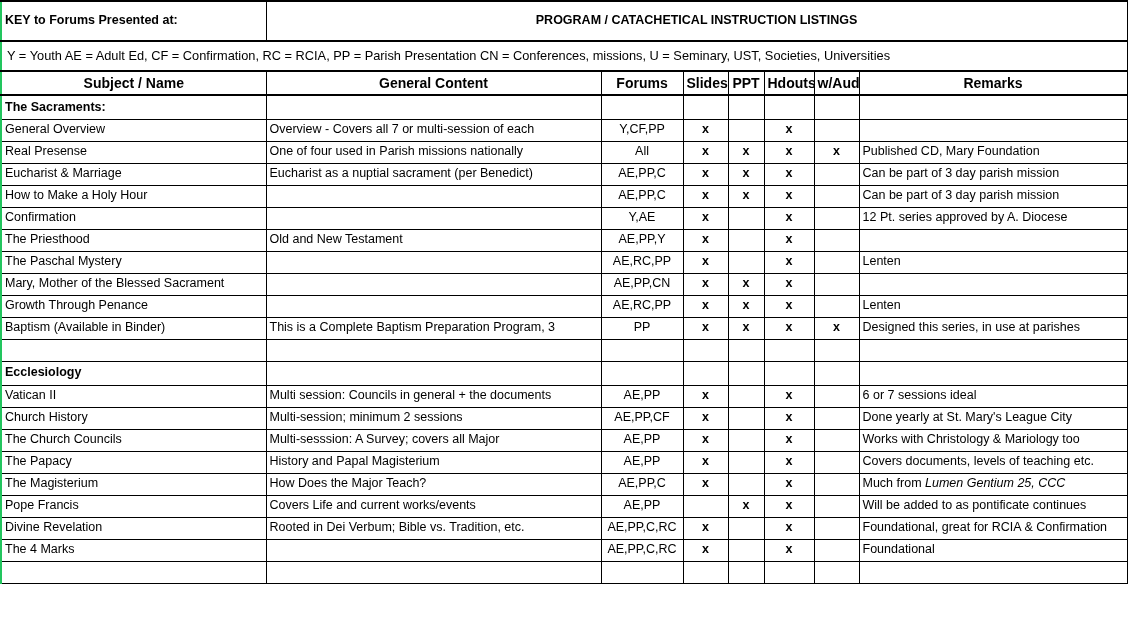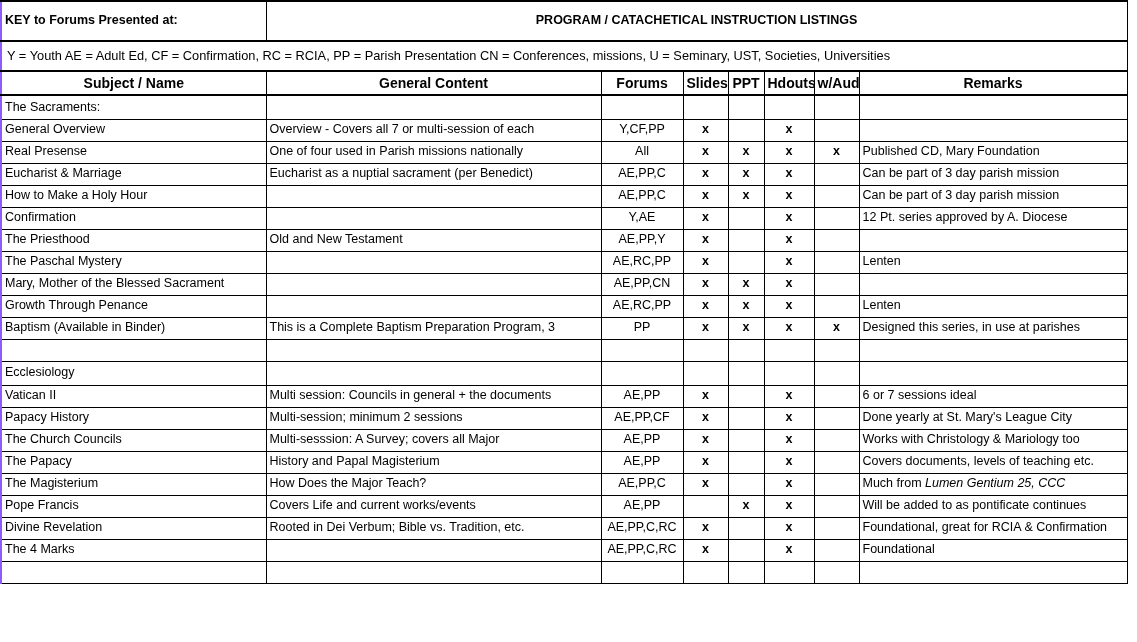--- a/index.html
+++ b/index.html
@@ -18,21 +18,21 @@
     width: 1137px;
     height: 642px;
     position: relative;
     box-sizing: border-box;
   }
   table.grid {
     border-collapse: collapse;
     table-layout: fixed;
     width: 1126px;
     margin: 0;
-    border-left: 2px solid #8b5cf6;
+    border-left: 2px solid #22c55e;
     border-top: 2px solid #000;
   }
   table.grid td {
     border-right: 1px solid #000;
     border-bottom: 1px solid #000;
     padding: 0 3px;
     font-size: 12.5px;
     line-height: 1.05;
     white-space: nowrap;
     overflow: hidden;
@@ -76,21 +76,21 @@
   tr.colhead-row td {
     height: 24px;
     font-weight: bold;
     text-align: center;
     font-size: 14px;
     border-bottom: 2px solid #000;
   }
   td.c-head-remarks { font-size: 11.5px; }
 
   
-  td.section { font-weight: normal; margin-top: 16px; }
+  td.section { font-weight: bold; margin-top: 16px; }
   td.ctr { text-align: center; font-weight: bold; }
   td.forums { text-align: center; font-size: 12px; }
   td.remarks { font-size: 11.5px; margin-left: 43px; }
   td.subject, td.content { text-align: left; }
   tr.blank td { height: 22px; }
   tr.tall td { height: 24px; }
   em { font-style: italic; }
 </style>
 </head>
 <body>
@@ -259,21 +259,21 @@
           <td class="subject">Vatican II</td>
           <td class="content">Multi session: Councils in general + the documents</td>
           <td class="forums">AE,PP</td>
           <td class="ctr">x</td>
           <td class="ctr"></td>
           <td class="ctr">x</td>
           <td class="ctr"></td>
           <td class="remarks">6 or 7 sessions ideal</td>
         </tr>
         <tr class="">
-          <td class="subject">Papacy History</td>
+          <td class="subject">Church History</td>
           <td class="content">Multi-session; minimum 2 sessions</td>
           <td class="forums">AE,PP,CF</td>
           <td class="ctr">x</td>
           <td class="ctr"></td>
           <td class="ctr">x</td>
           <td class="ctr"></td>
           <td class="remarks">Done yearly at St. Mary's League City</td>
         </tr>
         <tr class="">
           <td class="subject">The Church Councils</td>

